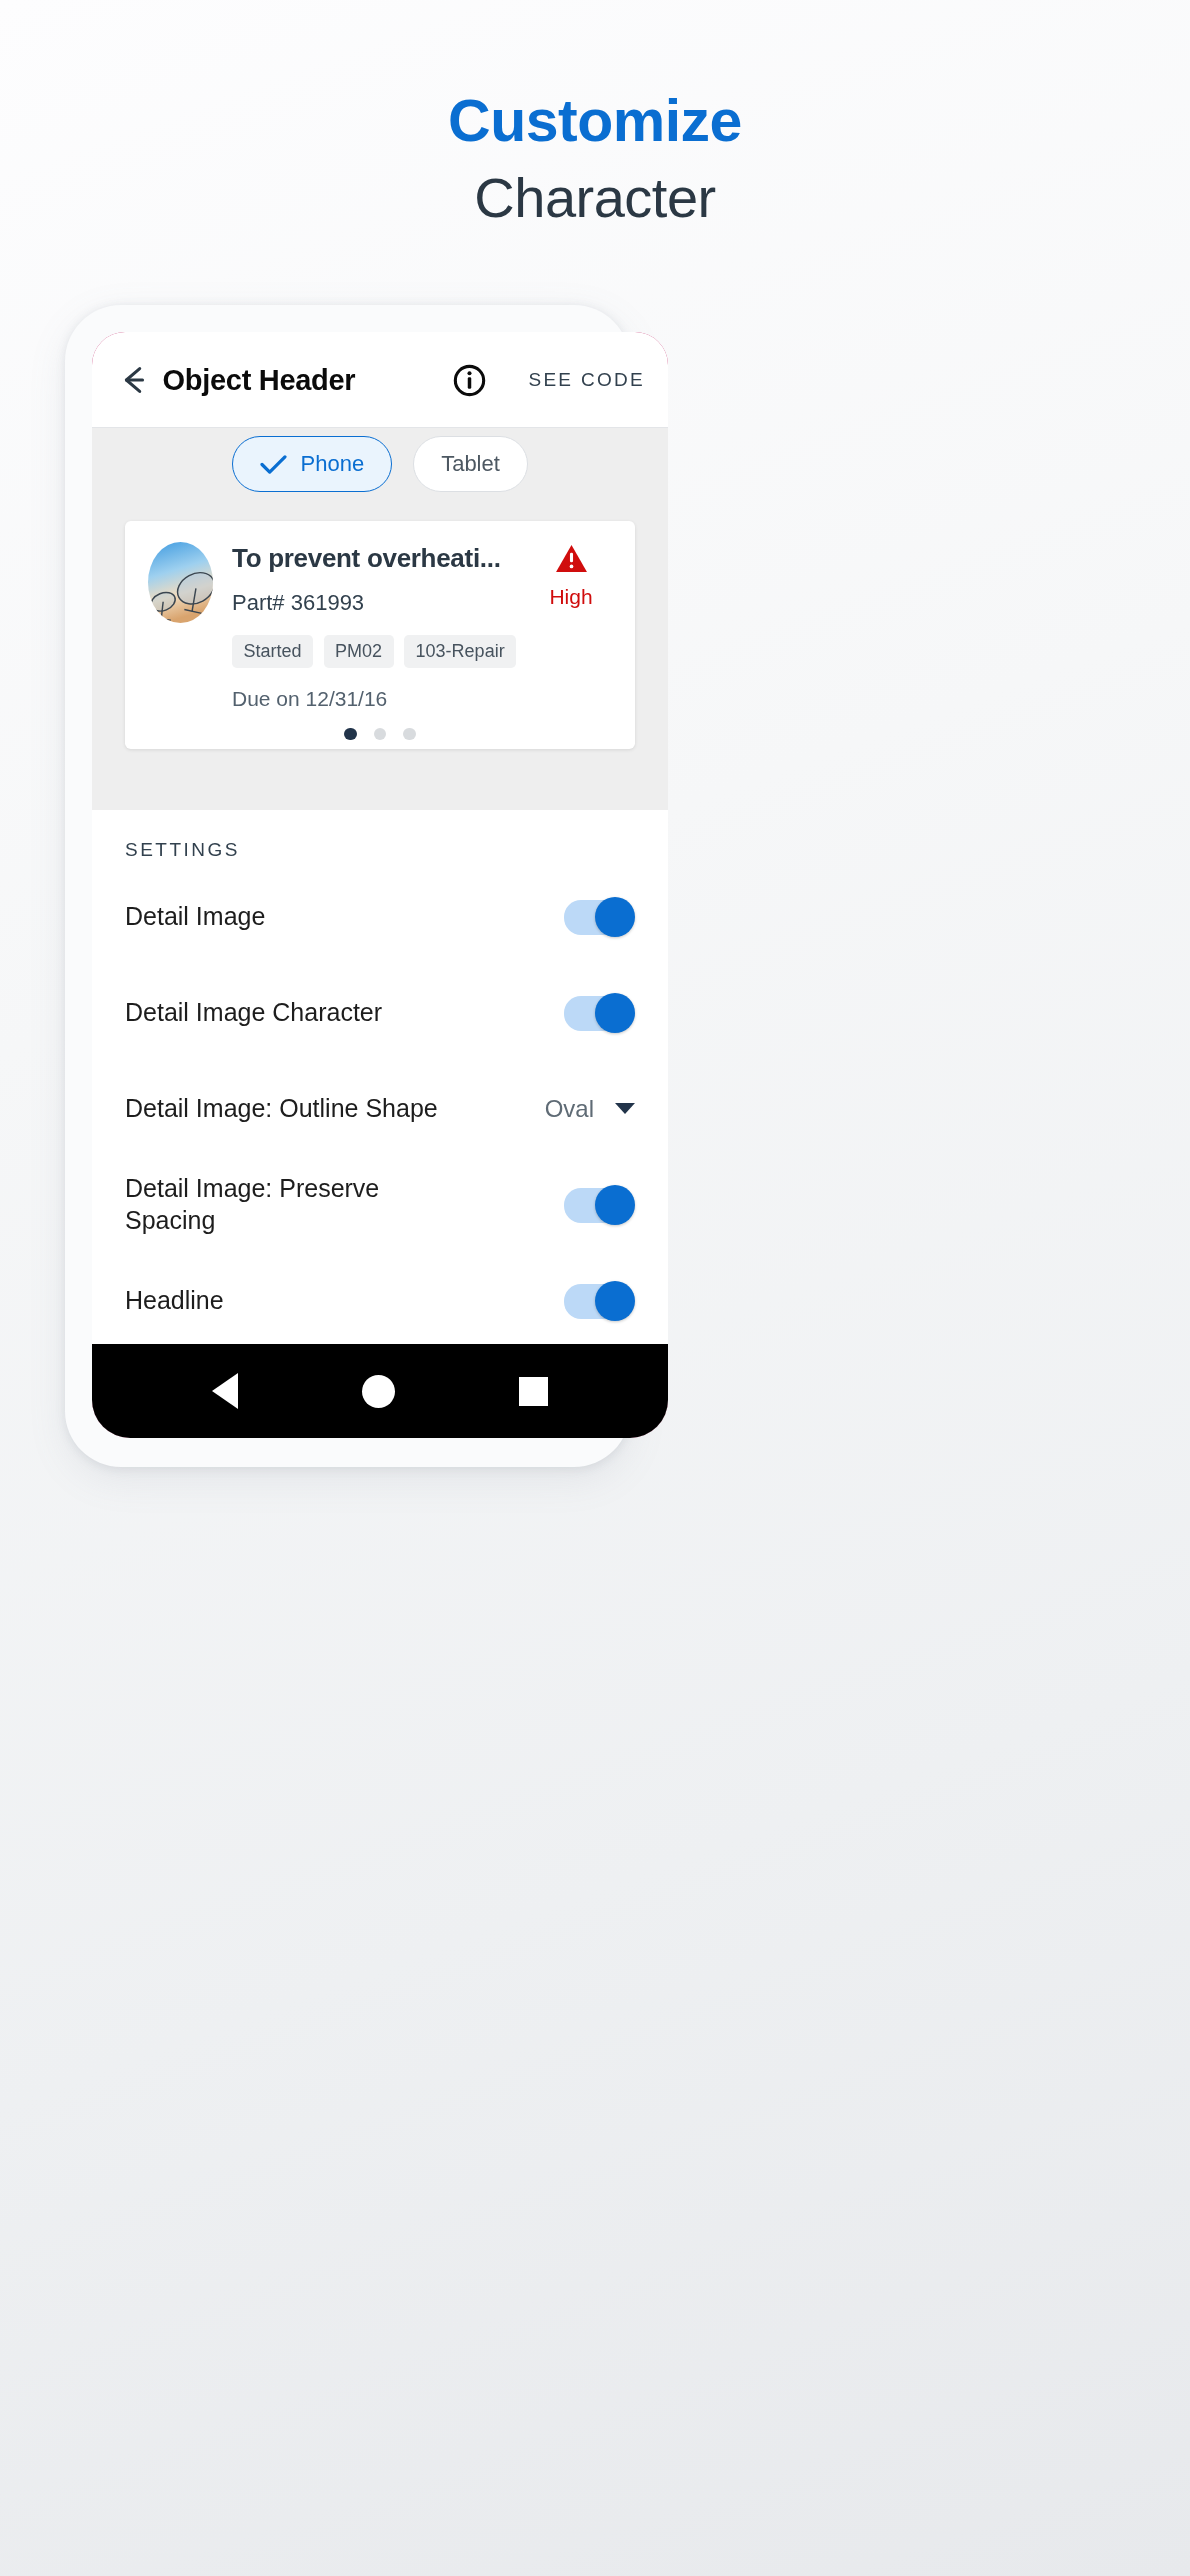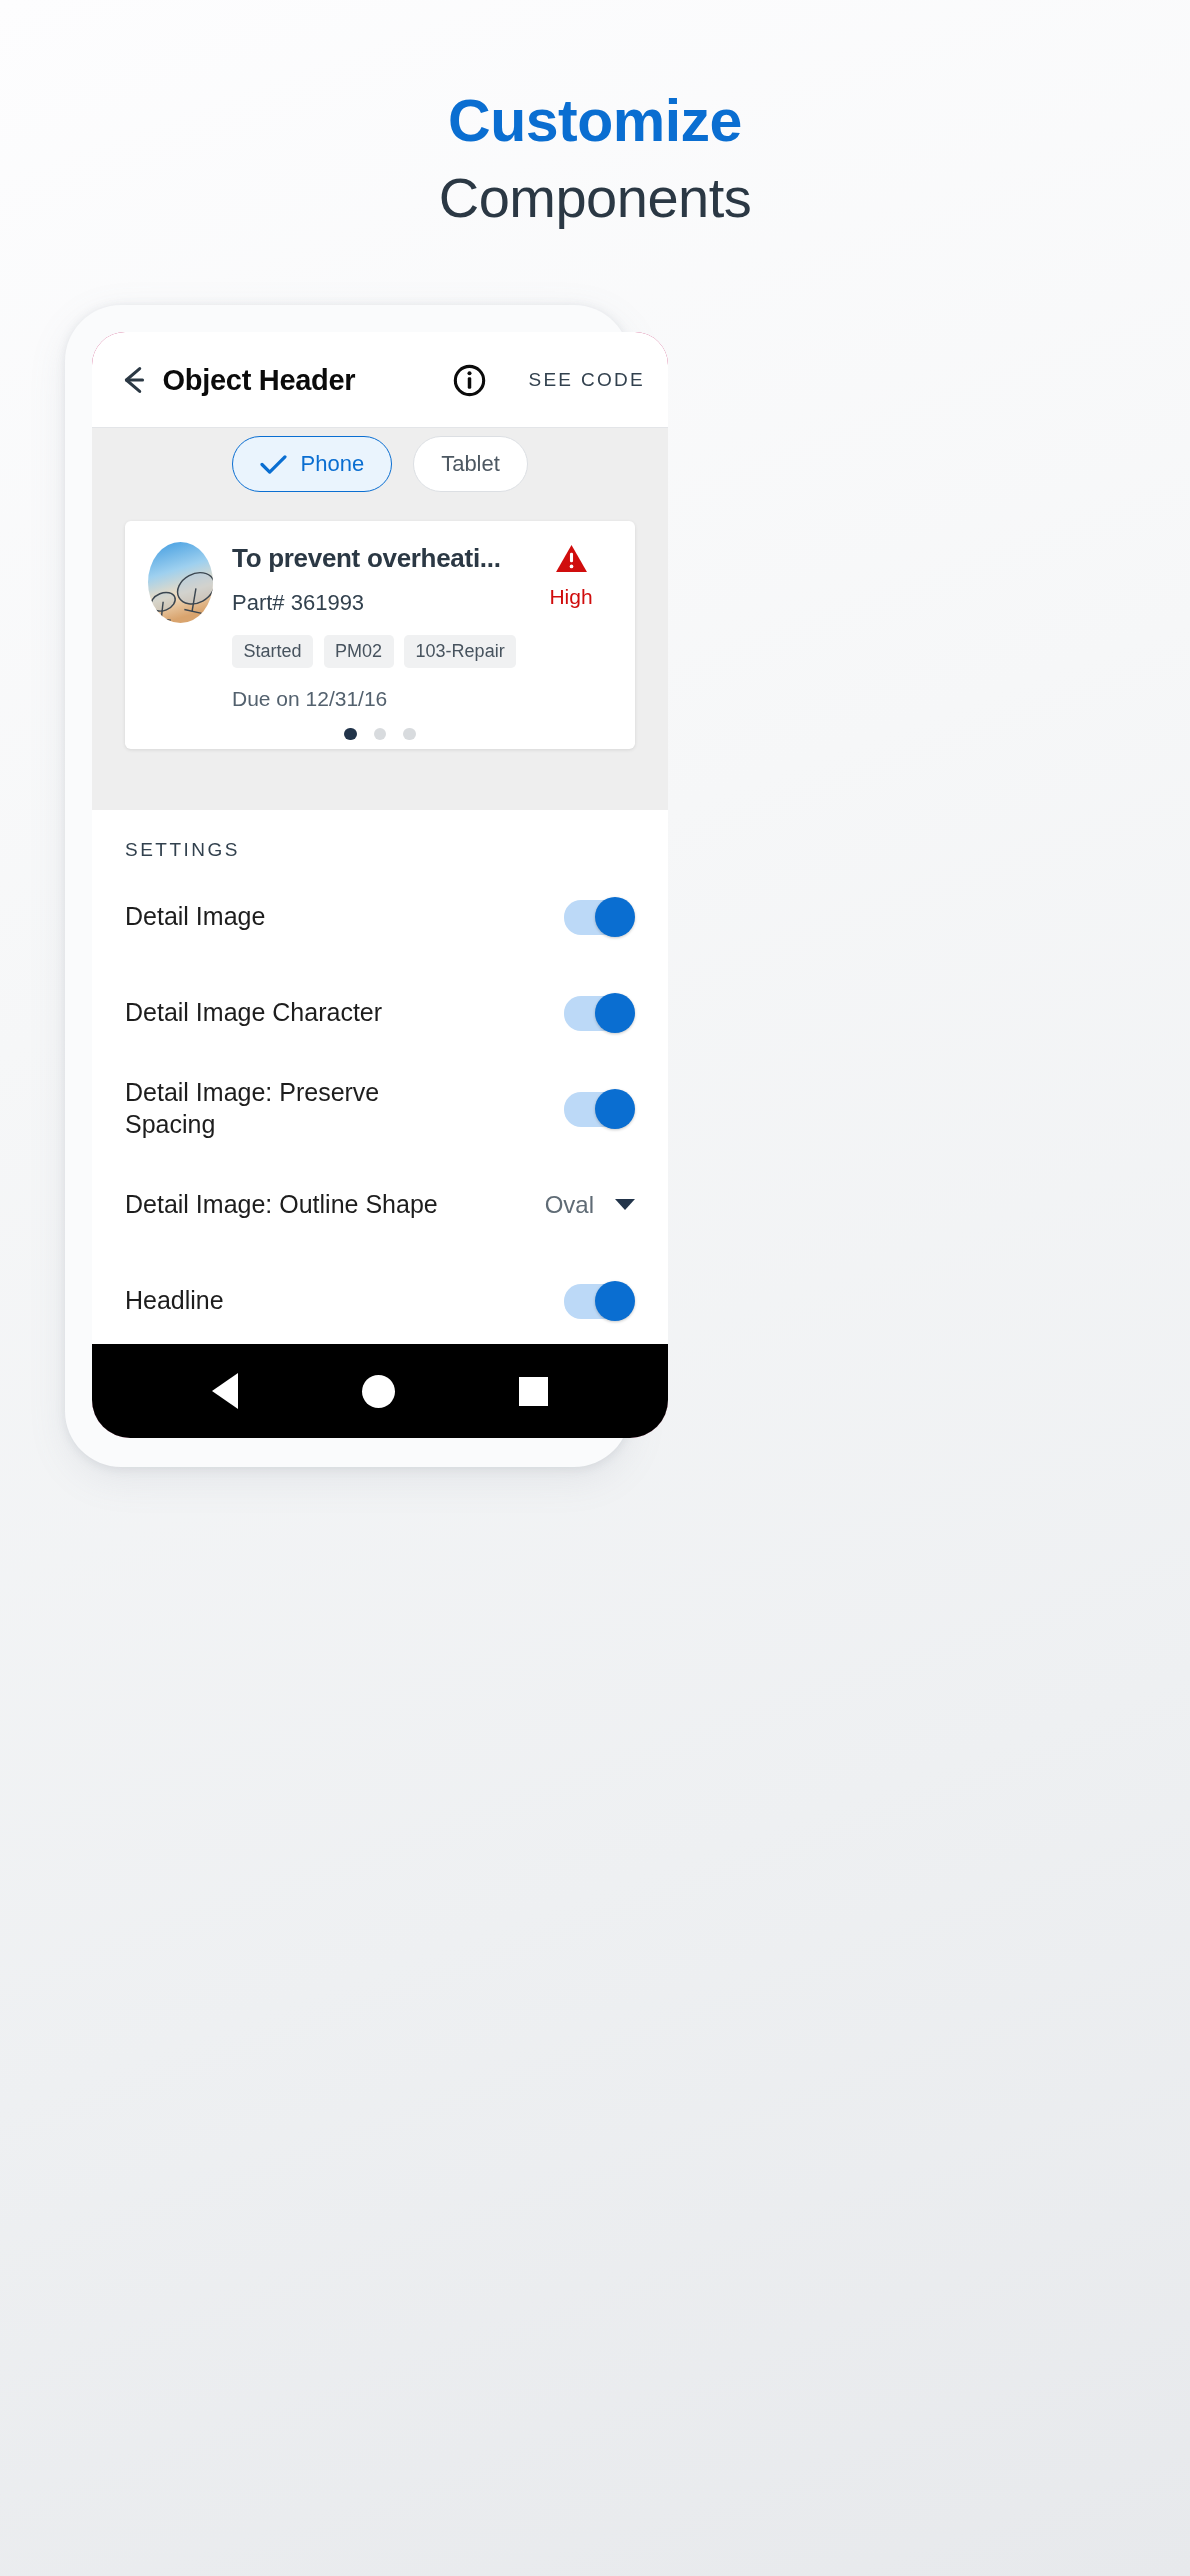--- a/index.html
+++ b/index.html
@@ -166,21 +166,21 @@
   }
   .nav-back { width:0;height:0;border-top:18px solid transparent;border-bottom:18px solid transparent;border-right:26px solid #ffffff; }
   .nav-home { width:33px;height:33px;border-radius:50%;background:#ffffff; }
   .nav-recent { width:29px;height:29px;background:#ffffff; }
 </style>
 </head>
 <body>
 
 <div class="hero">
   <div class="hero-line1">Customize</div>
-  <div class="hero-line2">Components</div>
+  <div class="hero-line2">Character</div>
 </div>
 
 <div class="phone-wrap">
   <div class="phone-frame"></div>
 
   <div class="phone-screen">
 
     <div class="app-header">
       <span class="back-arrow">
         <svg viewBox="0 0 40 40" width="38" height="38">
@@ -289,34 +289,34 @@
         <div class="srow-label">Detail Image Character</div>
         <div class="srow-ctl">
           <span class="toggle">
             <span class="track"></span>
             <span class="knob"></span>
           </span>
         </div>
       </div>
 
       <div class="srow">
+        <div class="srow-label">Detail Image: Outline Shape</div>
+        <div class="srow-ctl">
+          <span class="select-val">Oval</span>
+          <span class="caret"></span>
+        </div>
+      </div>
+
+      <div class="srow">
         <div class="srow-label">Detail Image: Preserve Spacing</div>
         <div class="srow-ctl">
           <span class="toggle">
             <span class="track"></span>
             <span class="knob"></span>
           </span>
-        </div>
-      </div>
-
-      <div class="srow">
-        <div class="srow-label">Detail Image: Outline Shape</div>
-        <div class="srow-ctl">
-          <span class="select-val">Oval</span>
-          <span class="caret"></span>
         </div>
       </div>
 
       <div class="srow">
         <div class="srow-label">Headline</div>
         <div class="srow-ctl">
           <span class="toggle">
             <span class="track"></span>
             <span class="knob"></span>
           </span>

